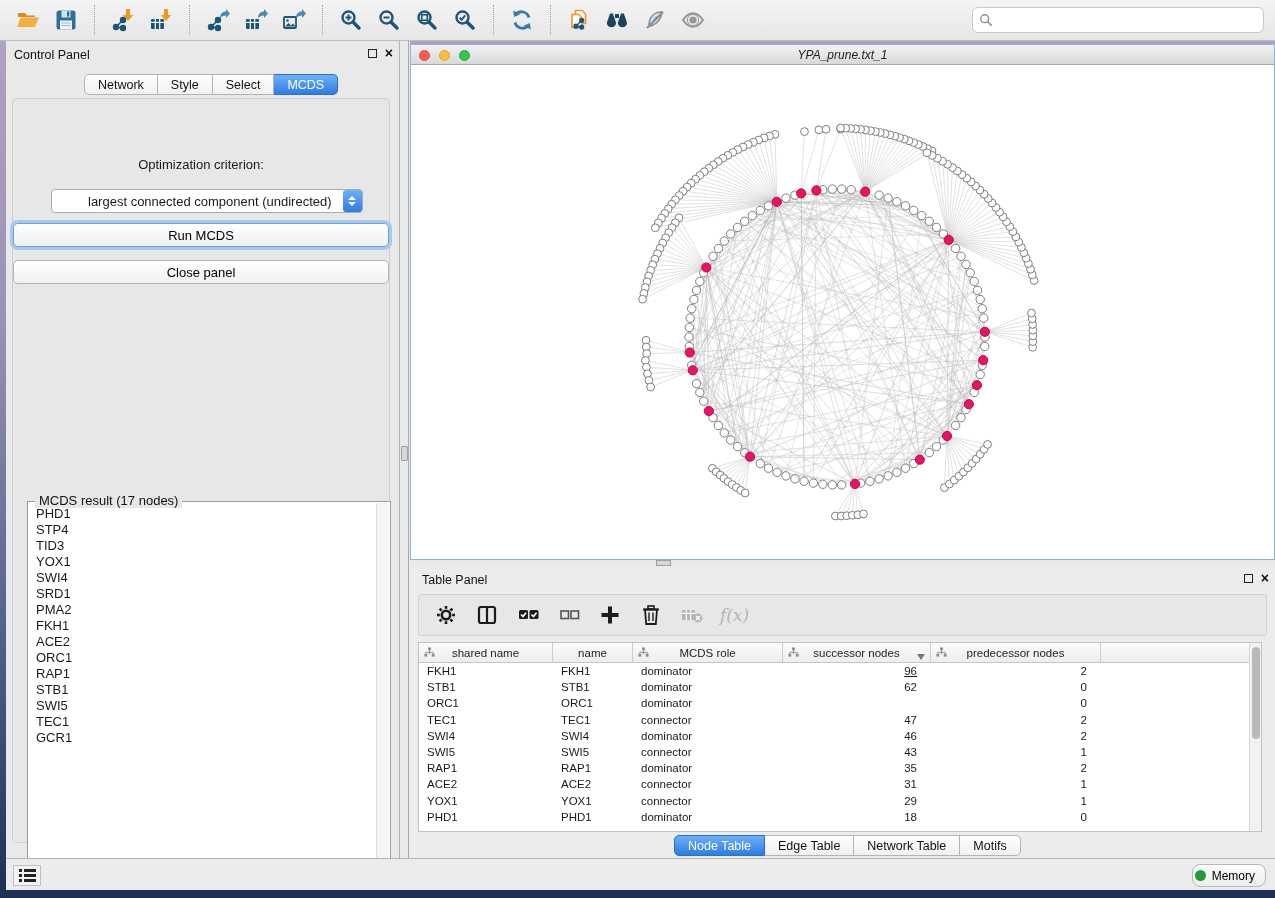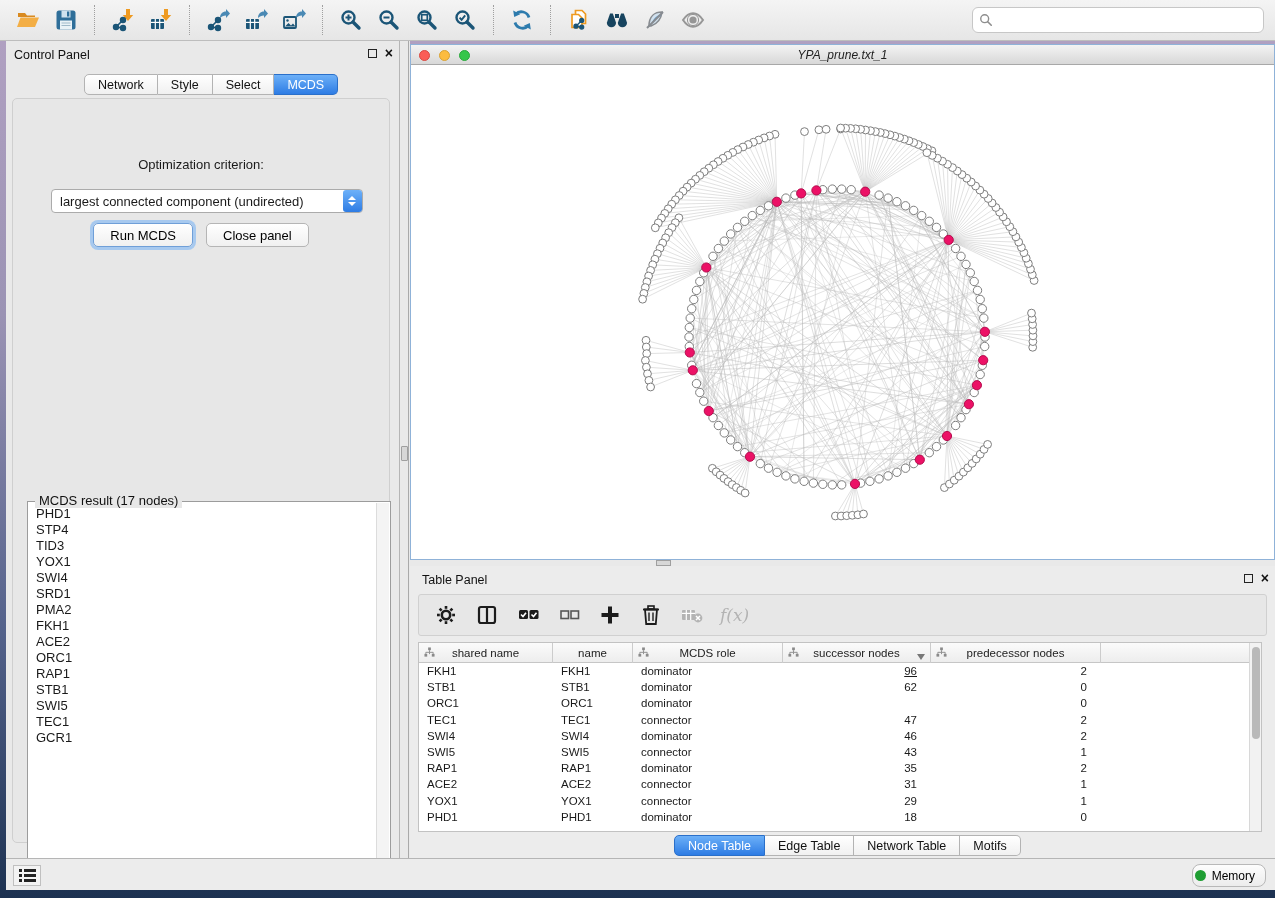--- a/index.html
+++ b/index.html
@@ -43,27 +43,27 @@
   .tab:first-child { border-left:1px solid #b3b3b3; border-radius:5px 0 0 5px; }
   .tab:last-child { border-radius:0 5px 5px 0; }
   .tab.selected { background:linear-gradient(#6cb0f8,#2e7ce4); border-color:#2a6fc9; color:#fff; }
 
   .cp-card { position:absolute; left:6px; top:57px; width:378px; height:745px;
     background:#e7e7e7; border:1px solid #cfcfcf; border-radius:5px; }
   .opt-label { position:absolute; left:0; width:100%; top:58px; text-align:center; font-size:13px; }
   .criterion-select { position:absolute; left:38px; top:90px; width:312px; height:24px;
     background:#fff; border:1px solid #ababab; border-radius:4px; display:flex; align-items:center;
     cursor:pointer; }
-  .criterion-select .sel-text { flex:1; padding-left:8px; font-size:13px; white-space:nowrap; }
+  .criterion-select .sel-text { flex:1; padding-left:8px; font-size:13px; white-space:nowrap;margin-left:28px; }
   .spinner { width:19px; height:22px; margin-right:0px; border-radius:3px;
     background:linear-gradient(#6db1f9,#2e7ce4); position:relative; }
   .spinner:before, .spinner:after { content:""; position:absolute; left:5px; border:4.5px solid transparent; }
   .spinner:before { top:2px; border-bottom-color:#fff; }
   .spinner:after { bottom:2px; border-top-color:#fff; }
-  .btn-row { position:absolute; left:0; width:100%; top:124px; display:flex; justify-content:center; gap:13px; }
+  .btn-row { position:absolute; left:0; width:100%; top:124px; display:flex; justify-content:center; gap:13px;flex-direction:column; }
   .push-btn { height:24px; padding:0 16px; font-size:13px; background:linear-gradient(#ffffff,#f0f0f0);
     border:1px solid #b5b5b5; border-radius:5px; cursor:pointer; font-family:inherit; }
   .push-btn.focused { box-shadow:0 0 0 3px #a7c9ef; border-color:#6f9fd8; }
 
   .groupbox { position:absolute; left:14px; top:402px; width:364px; height:372px;
     background:#fff; border:1px solid #9c9c9c; }
   .groupbox-legend { position:absolute; left:7px; top:-9px; background:#e7e7e7; padding:0 4px;
     font-size:13px; color:#111; }
   .mcds-list { position:absolute; left:2px; top:4px; right:16px; bottom:2px; overflow:hidden; }
   .mcds-item { font-size:13px; line-height:16px; padding-left:6px; }

